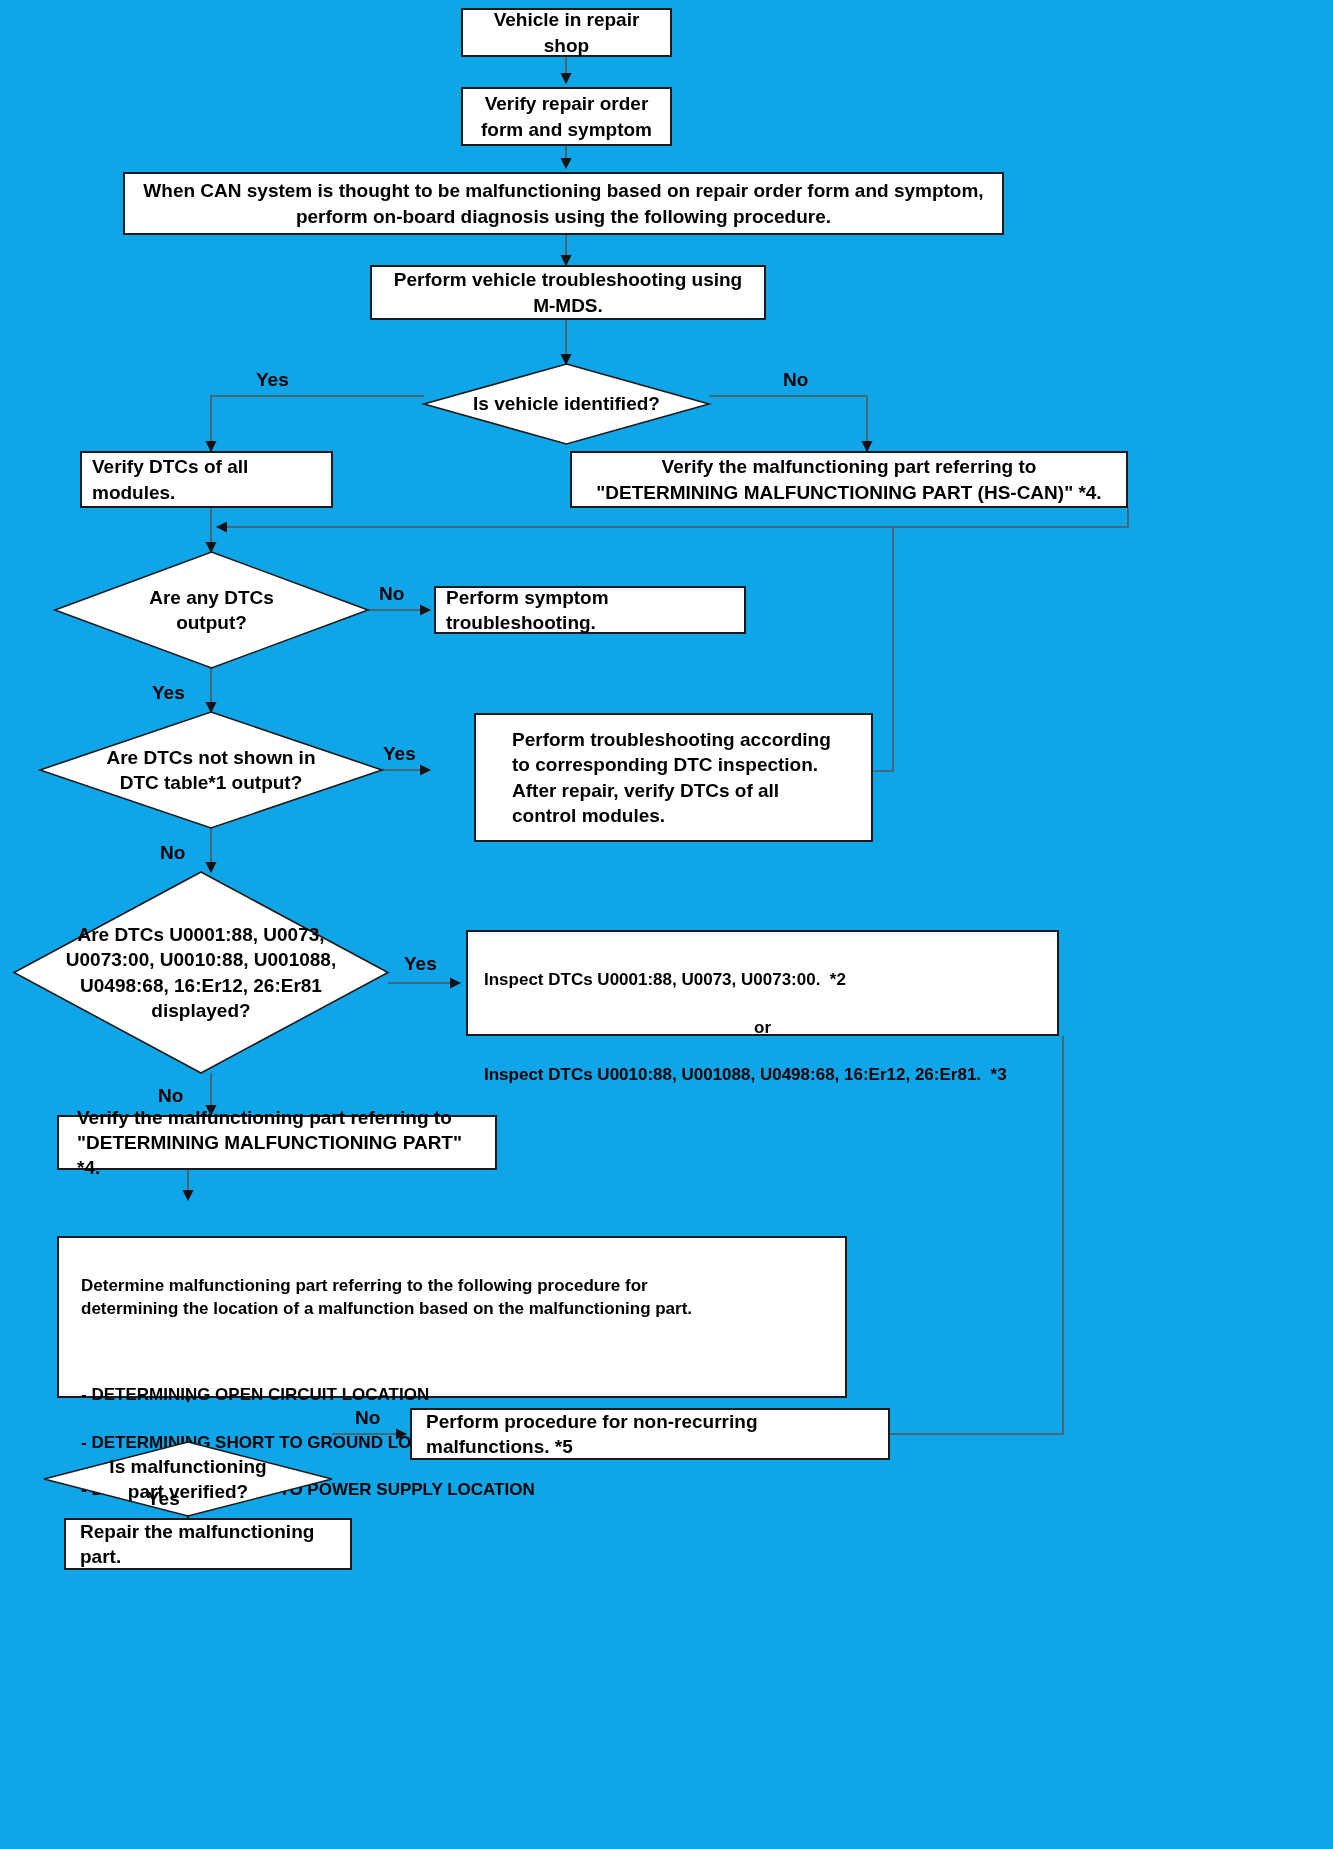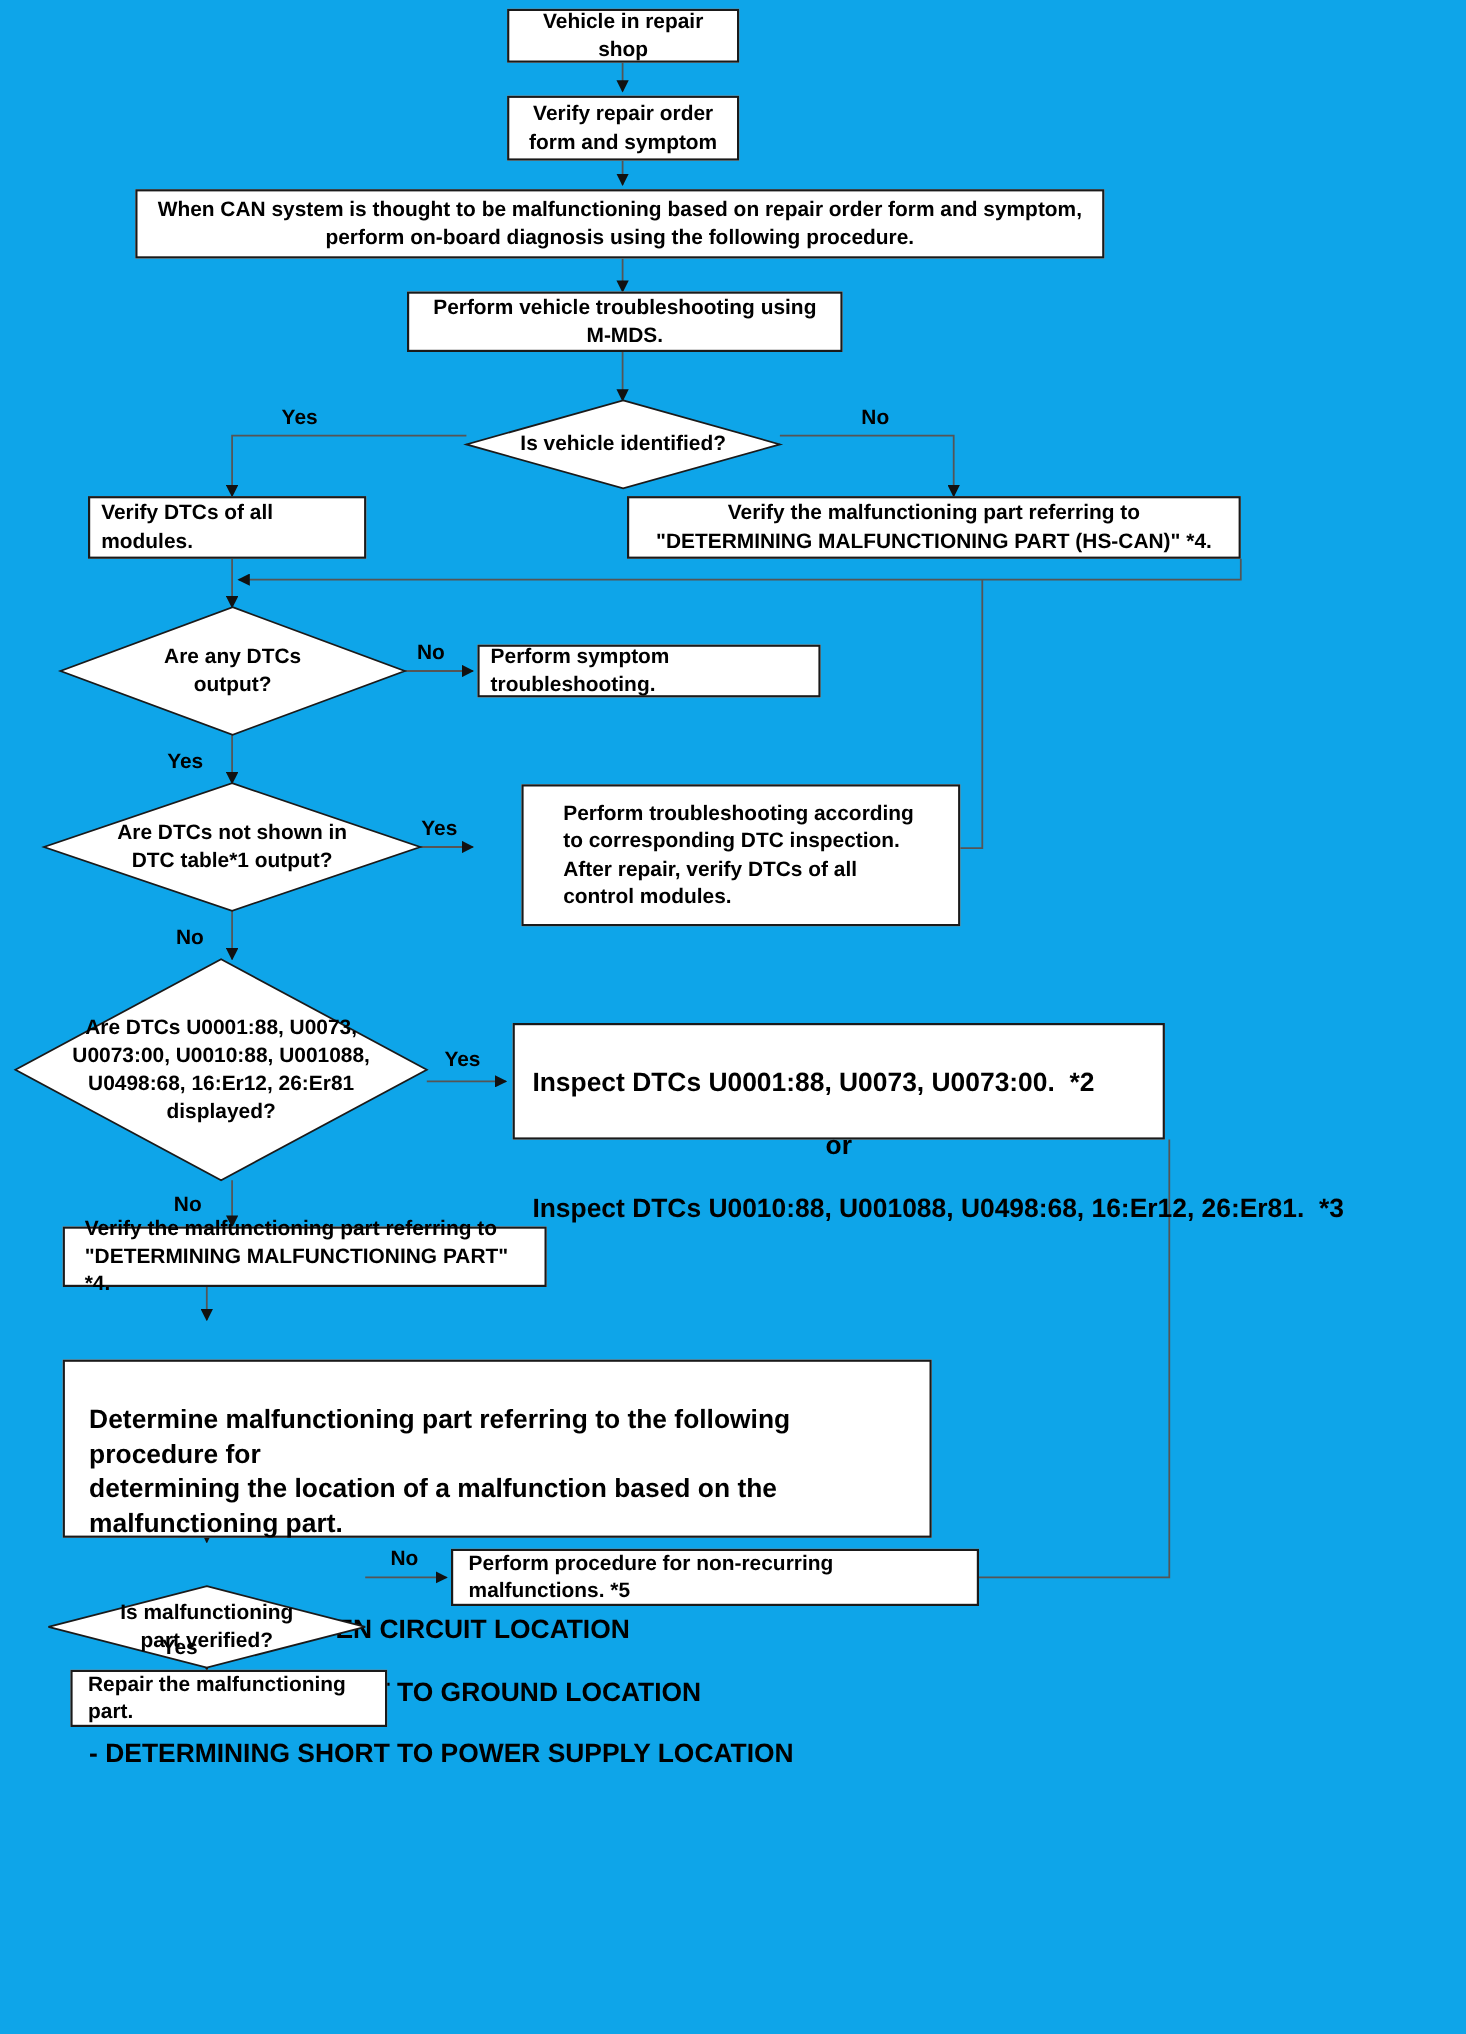--- a/index.html
+++ b/index.html
@@ -73,21 +73,21 @@
   .lines {
     position: absolute;
     left: 0;
     top: 0;
     width: 1333px;
     height: 1849px;
     pointer-events: none;
   }
   .inspect-line {
     position: absolute;
-    font-size: 24px;
+    font-size: 17px;
     font-weight: 700;
     line-height: 1.32;
     white-space: pre;
   }
 </style>
 </head>
 <body>
 
 <div id="canvas">
 

